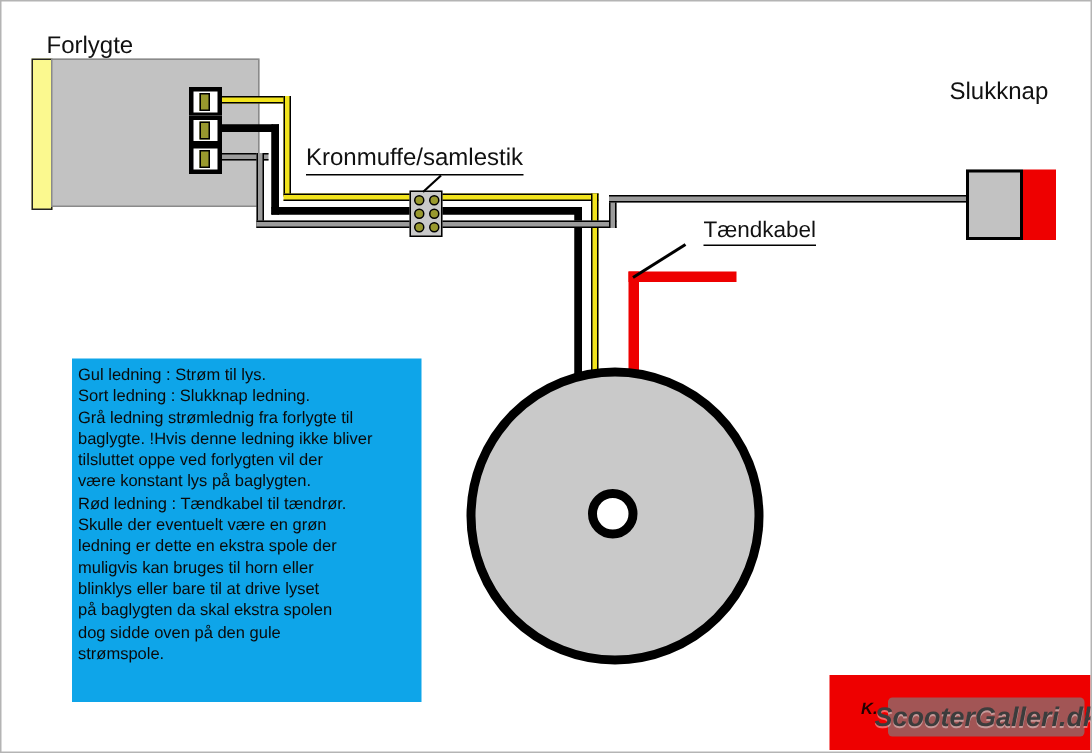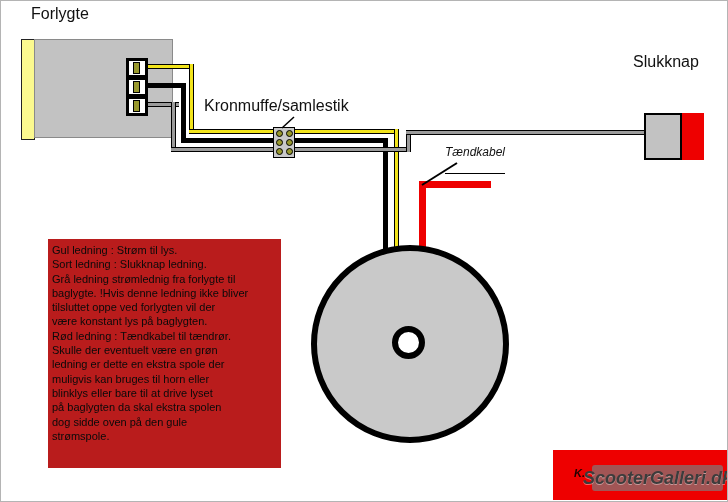--- a/index.html
+++ b/index.html
@@ -3,21 +3,21 @@
 <meta charset="utf-8">
 <style>
   html,body{margin:0;padding:0;background:#fff;}
   #canvas{
     position:relative;width:726px;height:500px;margin:0;
     background:#ffffff;border:1px solid #b4b4b4;overflow:hidden;
     font-family:"Liberation Sans", sans-serif;color:#000;
   }
   .abs{position:absolute;}
   .lbl{font-size:16px;color:#111;}
-  .underlined{border-bottom:1px solid #000;padding-bottom:14px;}
+  .underlined{border-bottom:1px solid #000;padding-bottom:1px;}
 
   
   .hl-lens{left:20px;top:38px;width:12px;height:99px;background:#fbf98f;border:1px solid #222;}
   .hl-body{left:33px;top:38px;width:137px;height:97px;background:#c2c2c2;border:1px solid #8a8a8a;}
   .terminal{left:125px;width:16px;height:14px;background:#fff;border:3px solid #000;}
   .t1{top:57px;} .t2{top:76px;} .t3{top:95px;}
   .pin{position:absolute;left:4px;top:1px;width:5px;height:10px;background:#99992e;border:1px solid #000;}
 
   
   .wh{height:3px;border-top:1px solid #000;border-bottom:1px solid #000;}
@@ -38,43 +38,43 @@
             background:#c9c9c9;border:6px solid #000;}
   .fly-hole{left:391px;top:325px;width:21px;height:21px;border-radius:50%;
             background:#fff;border:6px solid #000;}
   .fly-label{left:310px;top:289px;width:198px;text-align:center;font-size:14px;}
 
   
   .tl-body{left:643px;top:112px;width:34px;height:43px;background:#c2c2c2;border:2px solid #000;}
   .tl-red{left:681px;top:112px;width:22px;height:47px;background:#ee0000;}
 
   
-  .note{left:47px;top:238px;width:229px;height:225px;background:#b91c1c;
+  .note{left:47px;top:238px;width:229px;height:225px;background:#0ea5e9;
         padding:4px 0 0 4px;font-size:11px;line-height:14.3px;color:#0a0a0a;
         white-space:pre-line;letter-spacing:0;}
 
   
   .wm-box{left:552px;top:449px;width:174px;height:50px;background:#ee0000;}
   .wm-prefix{left:573px;top:466px;font-size:11px;font-weight:bold;font-style:italic;color:#220000;}
   .wm-strip{left:591px;top:464px;width:131px;height:26px;background:rgba(125,125,125,0.68);
             border-radius:3px;display:flex;align-items:center;justify-content:center;}
   .wm-text{font-size:18px;font-weight:bold;font-style:italic;color:#3c3c3c;
            text-shadow:0 1px 0 rgba(255,255,255,0.4);white-space:nowrap;}
 
   svg.pointers{left:0;top:0;pointer-events:none;}
 </style>
 </head>
 <body>
 
 <div id="canvas">
 
-  <div class="abs lbl" style="left:30px;top:4px;text-align:center;">Forlygte</div>
+  <div class="abs lbl" style="left:30px;top:21px;text-align:center;">Forlygte</div>
   <div class="abs lbl" style="left:632px;top:52px;">Slukknap</div>
   <div class="abs lbl underlined" style="left:203px;top:96px;">Kronmuffe/samlestik</div>
-  <div class="abs lbl underlined" style="left:444px;top:144px;font-size:12px;font-style:italic;">Tændkabel</div>
+  <div class="abs lbl underlined" style="left:468px;top:144px;font-size:15px;">Tændkabel</div>
 
   <div class="abs hl-lens"></div>
   <div class="abs hl-body"></div>
   <div class="abs terminal t1">
       <div class="pin"></div>
     </div>
   <div class="abs terminal t2">
       <div class="pin"></div>
     </div>
   <div class="abs terminal t3">

